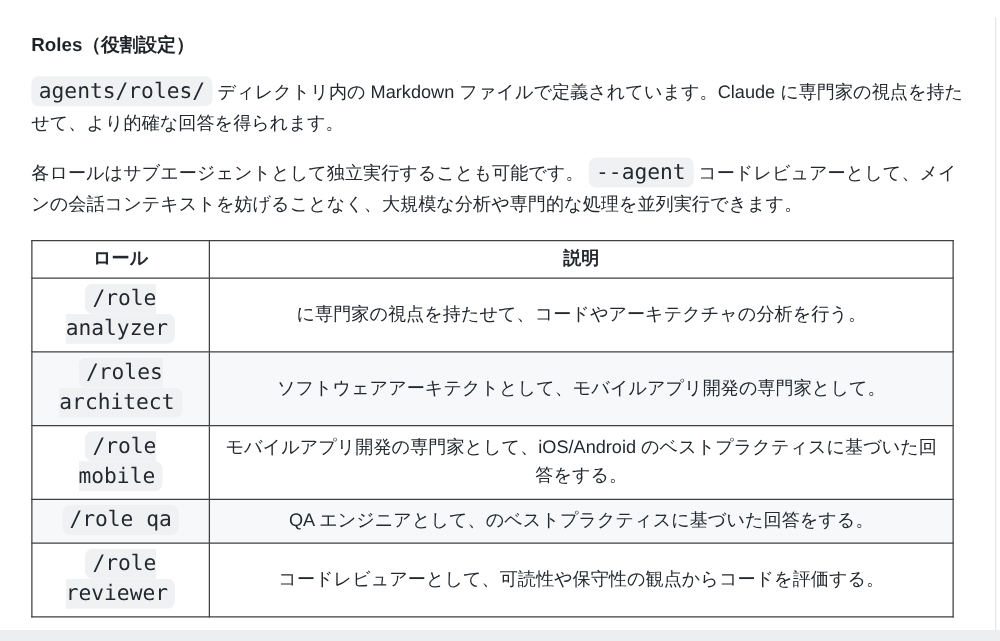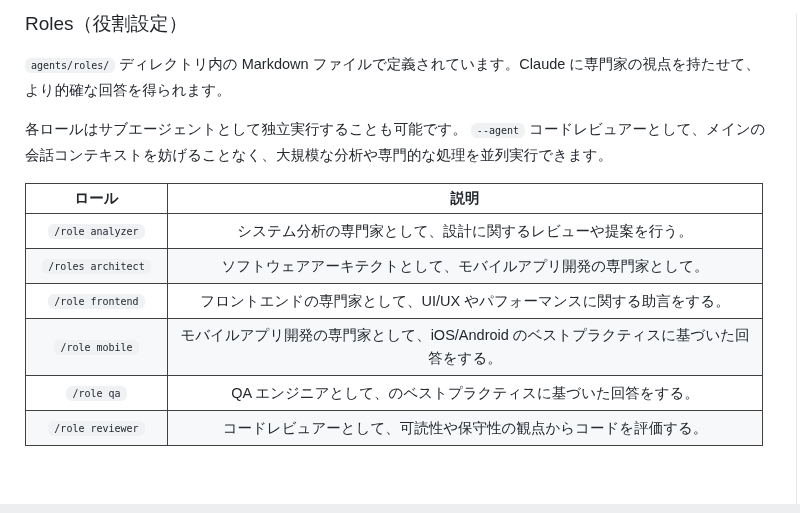--- a/index.html
+++ b/index.html
@@ -3,26 +3,26 @@
 <meta charset="utf-8">
 <style>
   * { margin:0; padding:0; box-sizing:border-box; }
   html,body { background:#ffffff; }
   .page {
     position:relative; width:800px; height:513px; background:#ffffff;
     font-family:"Liberation Sans","DejaVu Sans",sans-serif;
     color:#24292f; overflow:hidden;
   }
   .content { padding:9px 28px 0 25px; }
-  .doc-title { font-size:19px; font-weight:400; color:#1f2328; margin:2px 0 15px 0; }
+  .doc-title { font-size:15px; font-weight:700; color:#1f2328; margin:18px 0 15px 0; }
   .para { font-size:14.5px; line-height:25px; margin-bottom:14px; max-width:748px; }
   .bold { font-weight:400; }
   code.chip {
     font-family:"DejaVu Sans Mono","Liberation Mono",monospace;
-    font-size:10px; background:#eff1f3; color:#24292f;
+    font-size:17px; background:#eff1f3; color:#24292f;
     padding:2px 6px; border-radius:6px; white-space:normal;
   }
   table.roles {
     border-collapse:collapse; margin-top:15px; width:738px;
     font-size:14.5px; table-layout:fixed;
   }
   table.roles th, table.roles td {
     border:1px solid #404040; text-align:center; vertical-align:middle;
     line-height:23px; padding:5px 12px;
   }
@@ -52,29 +52,25 @@
         </colgroup>
       <thead>
         <tr>
           <th>ロール</th>
           <th>説明</th>
         </tr>
       </thead>
       <tbody>
         <tr>
           <td class="role-cell"><code class="chip">/role analyzer</code></td>
-          <td>システム分析の専門家として、設計に関するレビューや提案を行う。</td>
+          <td>に専門家の視点を持たせて、コードやアーキテクチャの分析を行う。</td>
         </tr>
         <tr>
           <td class="role-cell"><code class="chip">/roles architect</code></td>
           <td>ソフトウェアアーキテクトとして、モバイルアプリ開発の専門家として。</td>
-        </tr>
-        <tr>
-          <td class="role-cell"><code class="chip">/role frontend</code></td>
-          <td>フロントエンドの専門家として、UI/UX やパフォーマンスに関する助言をする。</td>
         </tr>
         <tr>
           <td class="role-cell"><code class="chip">/role mobile</code></td>
           <td>モバイルアプリ開発の専門家として、iOS/Android のベストプラクティスに基づいた回答をする。</td>
         </tr>
         <tr>
           <td class="role-cell"><code class="chip">/role qa</code></td>
           <td>QA エンジニアとして、のベストプラクティスに基づいた回答をする。</td>
         </tr>
         <tr>

